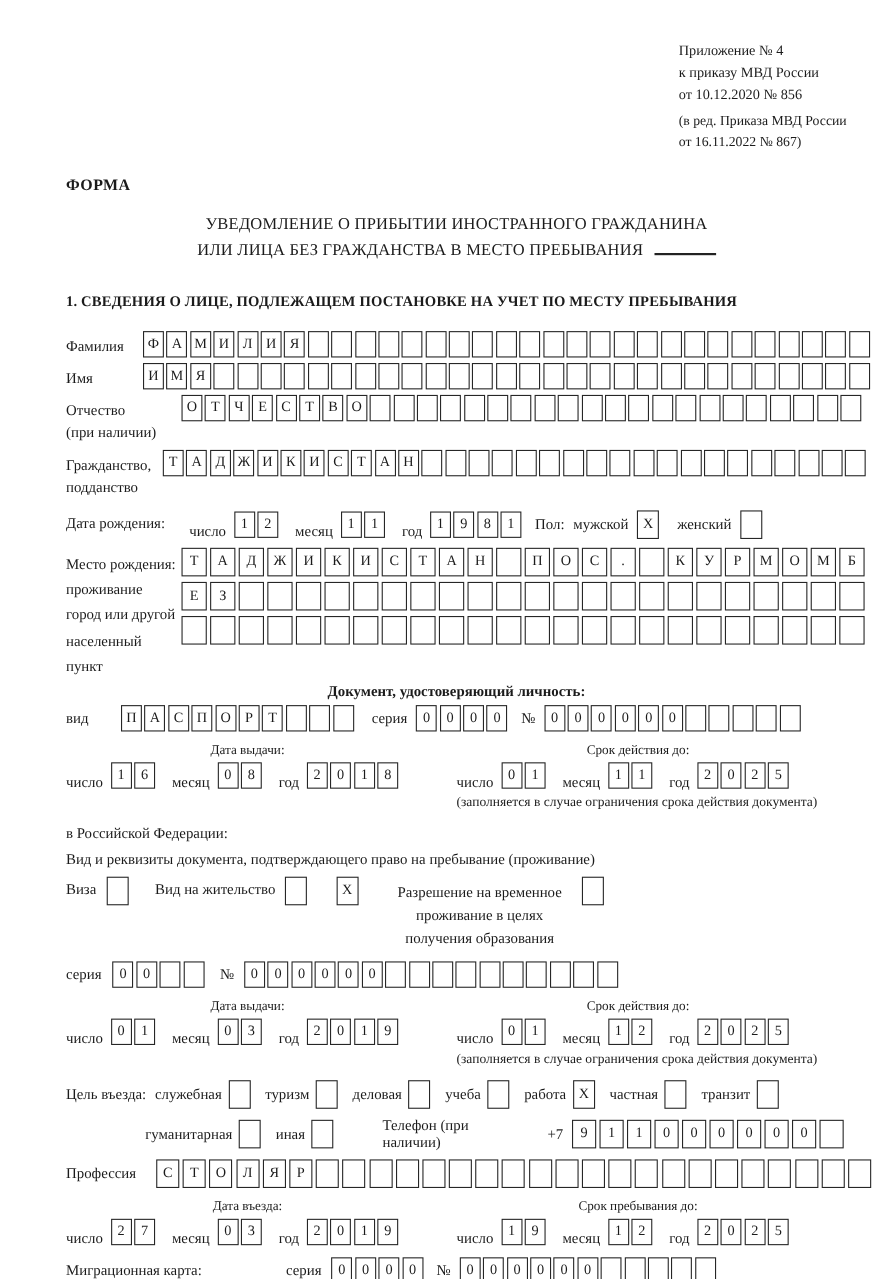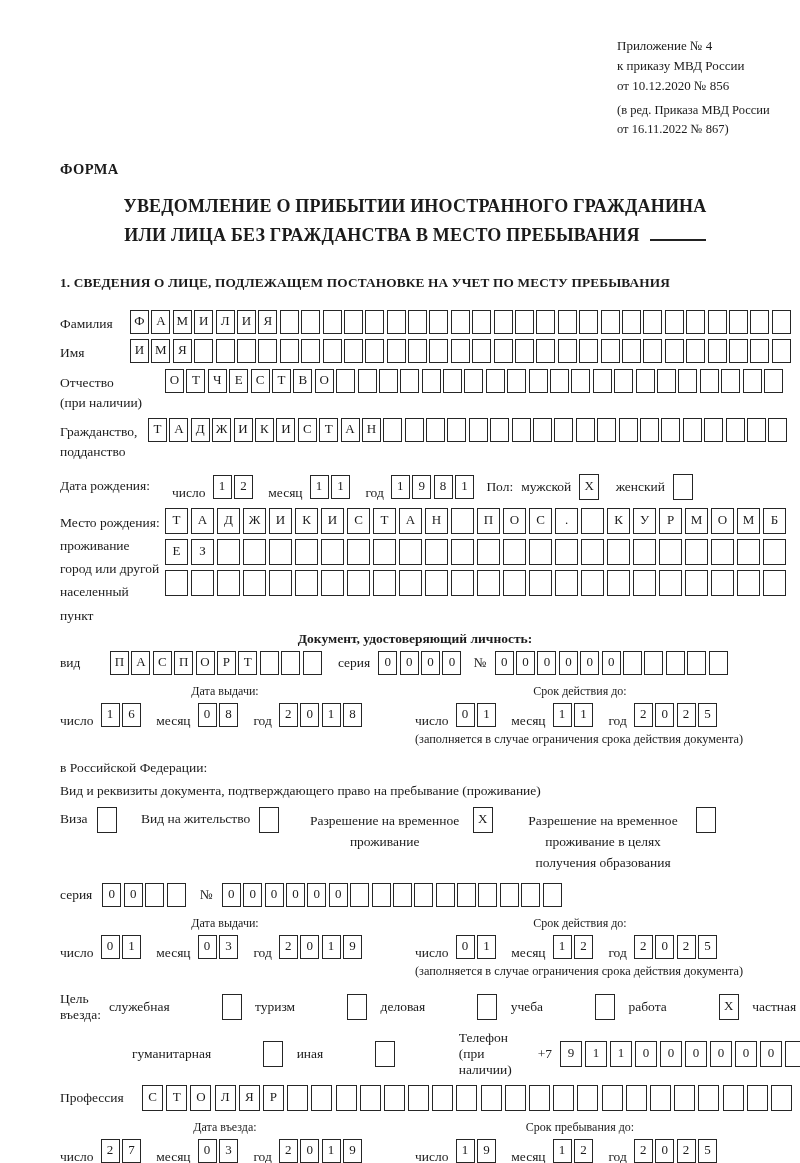--- a/index.html
+++ b/index.html
@@ -6,21 +6,21 @@
   html,body { margin:0; padding:0; background:#ffffff; }
   body { font-family:"Liberation Serif", serif; color:#1b1b1b; }
   .page { width:800px; height:1163px; background:#fff; position:relative; padding:36px 30px 16px 60px; overflow:hidden; }
 
   
   .annex { margin-left:557px; font-size:13px; line-height:1.55; }
   .annex-amend { font-size:12.5px; margin-top:5px; line-height:1.5; }
   .forma { text-align:left; font-weight:bold; font-size:14.5px; margin-top:22px; letter-spacing:.4px; }
 
   
-  .title { text-align:center; font-weight:bold; font-size:18px; line-height:1.62; margin-top:14px; letter-spacing:.2px; }
+  .title { text-align:center; font-weight:normal; font-size:15px; line-height:1.62; margin-top:14px; letter-spacing:.2px; }
   .title-blank { display:inline-block; width:56px; border-bottom:2px solid #222; height:13px; margin-left:10px; }
   .sec-heading { font-weight:bold; font-size:13.3px; margin-top:25px; letter-spacing:.15px; }
 
   
   .row { display:flex; align-items:flex-start; margin-top:5px; }
   .flabel { font-size:13.5px; line-height:1.5; flex:0 0 auto; padding-top:4px; }
   .flabel .sub { display:block; }
   .boxrow { display:flex; flex:0 0 auto; }
   .box { flex:none; display:inline-block; width:19px; height:24px; border:1.8px solid #262626;
          margin-right:2.4px; text-align:center; font-size:13px; line-height:20px; background:#fff; }
@@ -53,21 +53,21 @@
   .intro { font-size:13.5px; margin-top:10px; line-height:1.7; }
   .res-opts { display:flex; align-items:flex-start; margin-top:4px; }
   .res-opt { display:flex; align-items:flex-start; }
   .res-opt .t { font-size:13.5px; padding-top:4px; margin-right:9px; }
   .res-opt .t.c { text-align:center; line-height:1.55; }
   .w150 { width:158px; }
   .w160 { width:168px; }
 
   
   .optgroup { display:flex; align-items:center; }
-  .opt { display:flex; align-items:center; margin-right:11px;gap:46px; }
+  .opt { display:flex; align-items:center; margin-right:11px; }
   .opt:last-child { margin-right:0; }
   .opt-label { font-size:13.5px; margin-right:6px; }
 
   .phone-line { display:flex; align-items:center; margin-top:7px; margin-left:72px; }
   .phone-line .t { font-size:13.5px; }
   .phone-boxes .box { width:22px; height:26px; line-height:22px; margin-right:3px; }
 
   .prof-boxes .box { width:21px; height:26px; line-height:22px; margin-right:3.2px; }
 
   .mig-row { display:flex; align-items:center; margin-top:9px; }
@@ -446,21 +446,20 @@
   <div class="res-opts">
     <div class="res-opt">
       <span class="t">Виза</span>
       <span class="box cbox"></span>
     </div>
     <div class="res-opt" style="margin-left:22px;">
       <span class="t">Вид на жительство</span>
       <span class="box cbox"></span>
     </div>
     <div class="res-opt" style="margin-left:24px;">
-      <span class="t c w150">Разрешение на временное проживание</span>
       <span class="box cbox">X</span>
     </div>
     <div class="res-opt" style="margin-left:24px;">
       <span class="t c w160">Разрешение на временное проживание в целях получения образования</span>
       <span class="box cbox"></span>
     </div>
   </div>
 
   <div class="row" style="margin-top:10px; align-items:center;">
     <span class="t" style="font-size:13.5px; margin-right:10px;">серия</span>
@@ -565,21 +564,21 @@
     <div class="optgroup" style="margin-right:18px;">
         <span class="opt">
           <span class="opt-label">гуманитарная</span>
           <span class="box cbox"></span>
         </span>
         <span class="opt">
           <span class="opt-label">иная</span>
           <span class="box cbox"></span>
         </span>
       </div>
-    <span class="t" style="margin-left:43px;">Телефон (при наличии)</span>
+    <span class="t" style="margin-left:24px;">Телефон (при наличии)</span>
     <span class="t" style="margin:0 8px 0 26px;">+7</span>
     <div class="boxrow phone-boxes">
         <span class="box">9</span>
         <span class="box">1</span>
         <span class="box">1</span>
         <span class="box">0</span>
         <span class="box">0</span>
         <span class="box">0</span>
         <span class="box">0</span>
         <span class="box">0</span>

